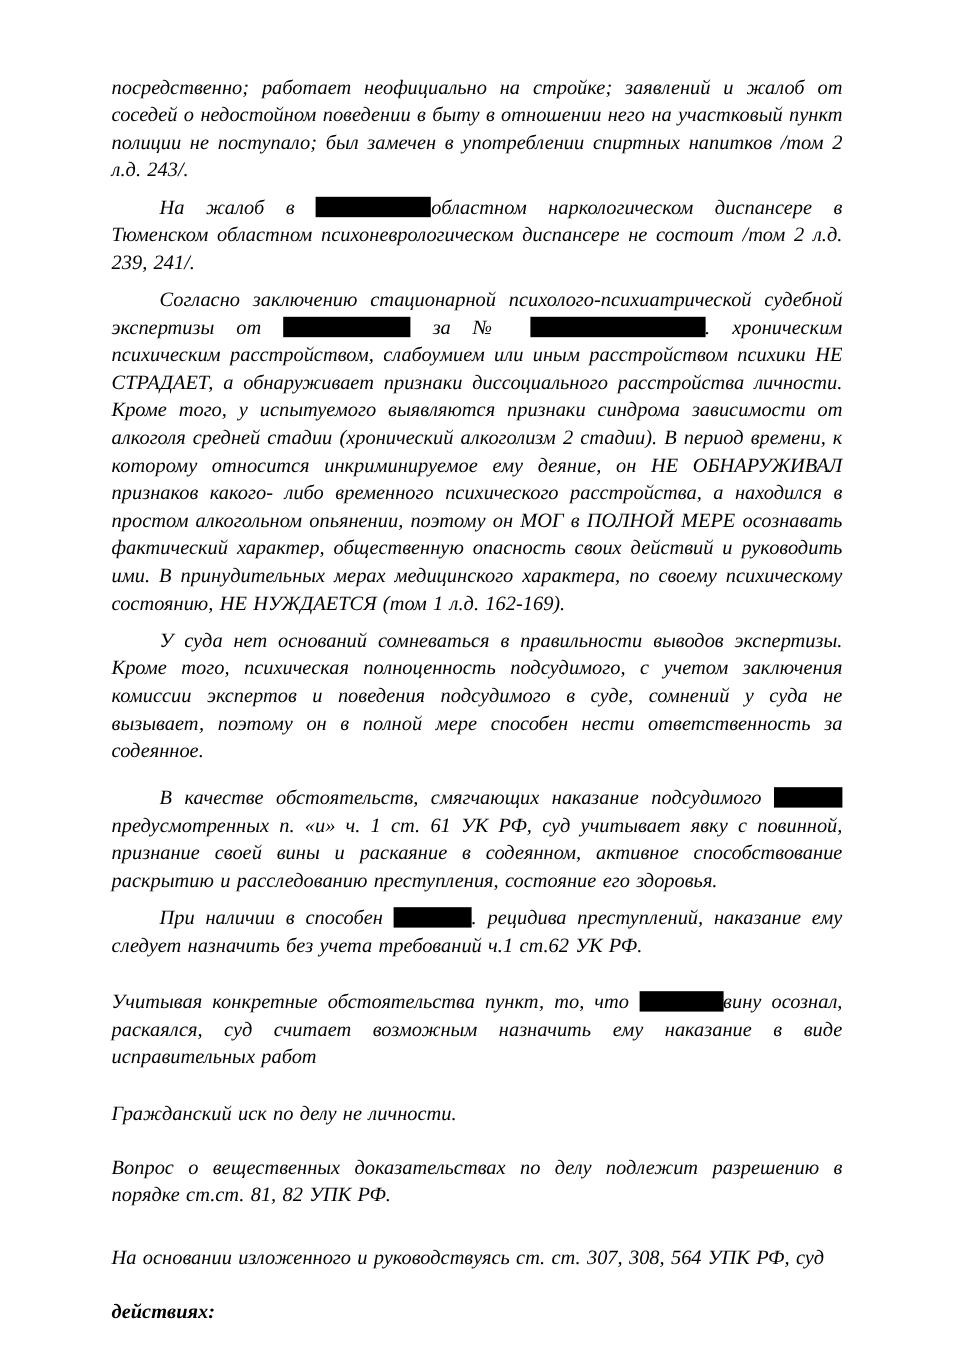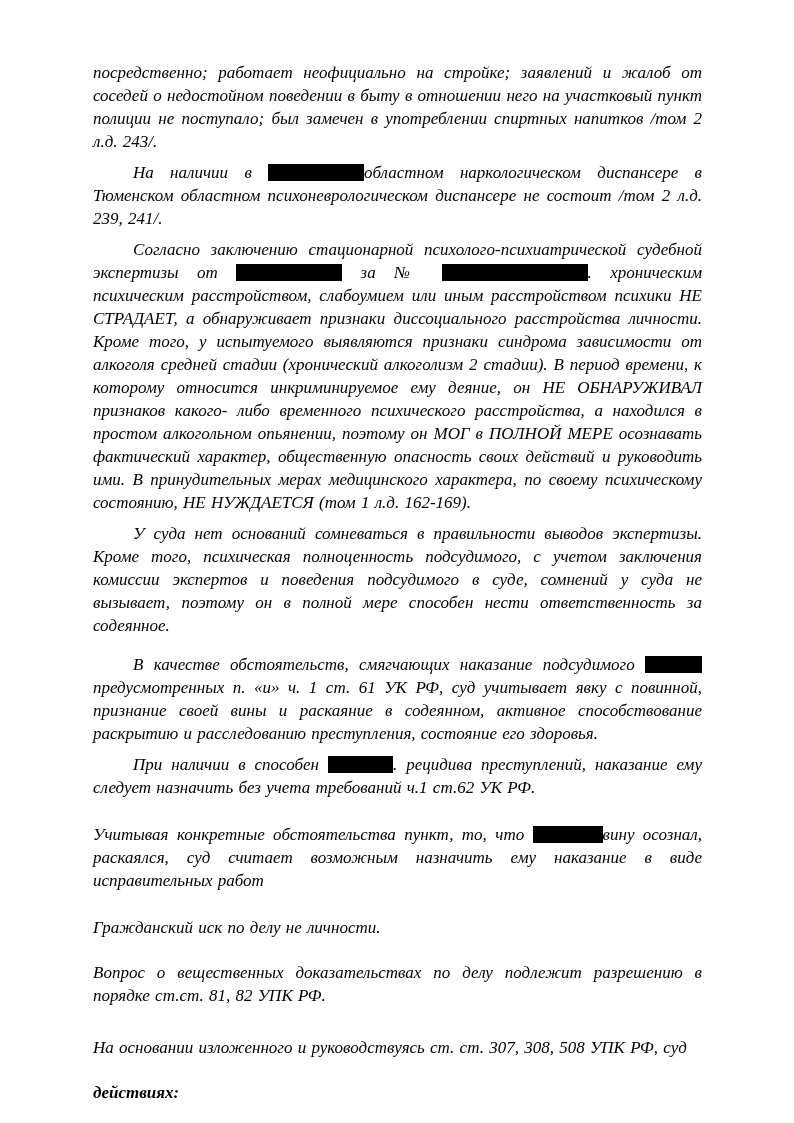--- a/index.html
+++ b/index.html
@@ -38,24 +38,24 @@
     height: 17px;
     vertical-align: -3px;
   }
 </style>
 </head>
 <body>
 
 <div class="page">
   <div class="content">
       <p class="para"><span>посредственно; работает неофициально на стройке; заявлений и жалоб от соседей о недостойном поведении в быту в отношении него на участковый пункт полиции не поступало; был замечен в употреблении спиртных напитков /том 2 л.д. 243/.</span></p>
-      <p class="para indent"><span>На наличии в </span><span class="redaction" style="width: 96px; background: rgb(0, 0, 0);"></span><span>областном наркологическом диспансере в Тюменском областном психоневрологическом диспансере не состоит /том 2 л.д. 239, 241/.</span></p>
+      <p class="para indent"><span>На жалоб в </span><span class="redaction" style="width: 96px; background: rgb(0, 0, 0);"></span><span>областном наркологическом диспансере в Тюменском областном психоневрологическом диспансере не состоит /том 2 л.д. 239, 241/.</span></p>
       <p class="para indent"><span>Согласно заключению стационарной психолого-психиатрической судебной экспертизы от </span><span class="redaction" style="width: 106px; background: rgb(0, 0, 0);"></span><span> за № </span><span class="redaction" style="width: 146px; background: rgb(0, 0, 0);"></span><span>. хроническим психическим расстройством, слабоумием или иным расстройством психики НЕ СТРАДАЕТ, а обнаруживает признаки диссоциального расстройства личности. Кроме того, у испытуемого выявляются признаки синдрома зависимости от алкоголя средней стадии (хронический алкоголизм 2 стадии). В период времени, к которому относится инкриминируемое ему деяние, он НЕ ОБНАРУЖИВАЛ признаков какого- либо временного психического расстройства, а находился в простом алкогольном опьянении, поэтому он МОГ в ПОЛНОЙ МЕРЕ осознавать фактический характер, общественную опасность своих действий и руководить ими. В принудительных мерах медицинского характера, по своему психическому состоянию, НЕ НУЖДАЕТСЯ (том 1 л.д. 162-169).</span></p>
       <p class="para indent"><span>У суда нет оснований сомневаться в правильности выводов экспертизы. Кроме того, психическая полноценность подсудимого, с учетом заключения комиссии экспертов и поведения подсудимого в суде, сомнений у суда не вызывает, поэтому он в полной мере способен нести ответственность за содеянное.</span></p>
       <p class="para indent" style="margin-top: 16px;"><span>В качестве обстоятельств, смягчающих наказание подсудимого </span><span class="redaction" style="width: 57px; background: rgb(0, 0, 0);"></span><span> предусмотренных п. «и» ч. 1 ст. 61 УК РФ, суд учитывает явку с повинной, признание своей вины и раскаяние в содеянном, активное способствование раскрытию и расследованию преступления, состояние его здоровья.</span></p>
       <p class="para indent"><span>При наличии в способен </span><span class="redaction" style="width: 65px; background: rgb(0, 0, 0);"></span><span>. рецидива преступлений, наказание ему следует назначить без учета требований ч.1 ст.62 УК РФ.</span></p>
       <p class="para" style="margin-top: 24px;"><span>Учитывая конкретные обстоятельства пункт, то, что </span><span class="redaction" style="width: 70px; background: rgb(0, 0, 0);"></span><span>вину осознал, раскаялся, суд считает возможным назначить ему наказание в виде исправительных работ</span></p>
       <p class="para" style="margin-top: 24px;"><span>Гражданский иск по делу не личности.</span></p>
       <p class="para" style="margin-top: 22px;"><span>Вопрос о вещественных доказательствах по делу подлежит разрешению в порядке ст.ст. 81, 82 УПК РФ.</span></p>
-      <p class="para" style="margin-top: 29px;"><span>На основании изложенного и руководствуясь ст. ст. 307, 308, 508 УПК РФ, суд</span></p>
+      <p class="para" style="margin-top: 29px;"><span>На основании изложенного и руководствуясь ст. ст. 307, 308, 564 УПК РФ, суд</span></p>
       <p class="para bold" style="margin-top: 22px;"><span>действиях:</span></p>
     </div>
 </div>
 
 </body></html>

